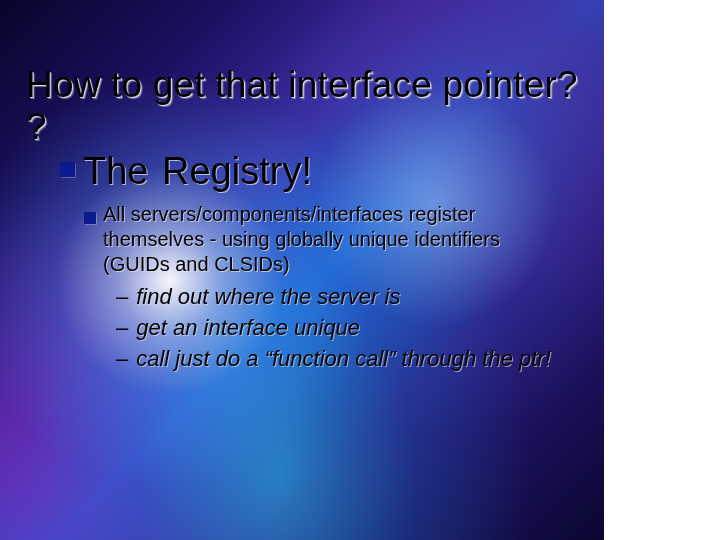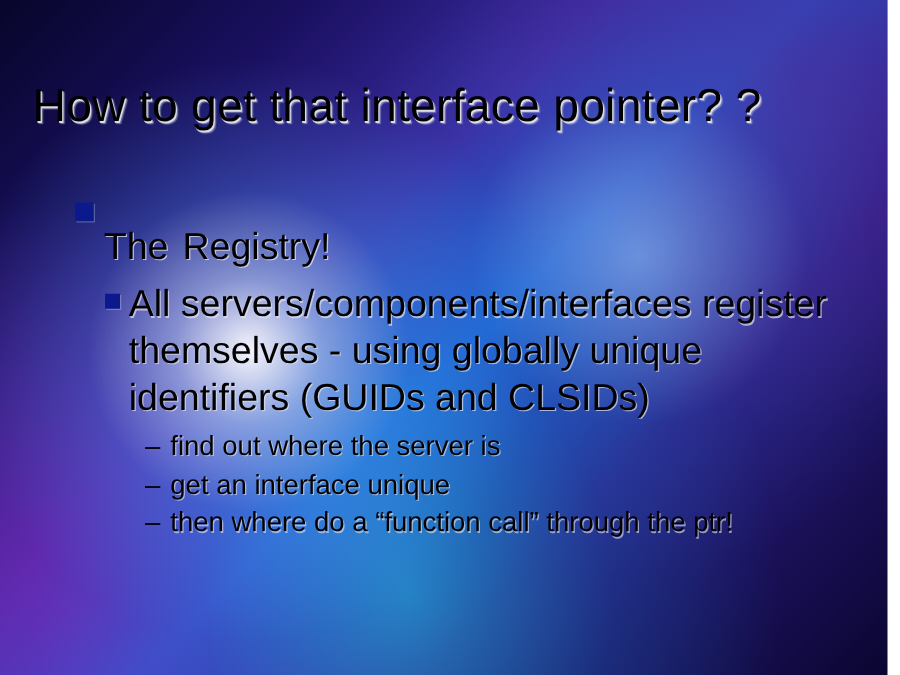--- a/index.html
+++ b/index.html
@@ -6,21 +6,21 @@
     margin: 0;
     padding: 0;
     width: 720px;
     height: 540px;
     overflow: hidden;
     font-family: Verdana, Geneva, sans-serif;
     color: #000;
   }
   .slide {
     position: relative;
-    width: 710px;
+    width: 604px;
     height: 540px;
     background:
       radial-gradient(circle at 28% 52%, rgba(255,255,255,0.95) 0%, rgba(200,230,255,0.55) 10%, rgba(80,160,255,0.25) 22%, rgba(40,80,200,0) 40%),
       radial-gradient(circle at 72% 38%, rgba(160,210,255,0.55) 0%, rgba(60,120,220,0.15) 22%, rgba(20,40,140,0) 42%),
       radial-gradient(ellipse at 46% 88%, rgba(30,200,230,0.55) 0%, rgba(20,120,200,0.25) 30%, rgba(10,20,80,0) 55%),
       radial-gradient(circle at 90% 12%, rgba(90,30,140,0.6) 0%, rgba(40,10,80,0) 35%),
       radial-gradient(circle at 8% 90%, rgba(140,40,190,0.55) 0%, rgba(40,10,80,0) 40%),
       linear-gradient(135deg, #07052a 0%, #1a1060 20%, #3a2aa0 38%, #1a5ad0 52%, #2a1a80 70%, #0a0630 100%);
     box-sizing: border-box;
   }
@@ -57,32 +57,31 @@
     margin-right: 8px;
     box-shadow: 1px 1px 0 rgba(255,255,255,0.25);
   }
   .bullet-sq.sm {
     width: 12px;
     height: 12px;
     margin-top: 10px;
     margin-right: 7px;
   }
   .lvl1-text {
-    font-size: 30px;
+    font-size: 38px;
     line-height: 1.22;
     word-spacing: 3px;
     text-shadow: 1px 1px 0 rgba(230,230,245,0.75);
-    margin-top: 32px;
   }
   .lvl2 {
     margin-left: 24px;
     margin-top: 8px;
   }
   .lvl2-text {
-    font-size: 30px;
+    font-size: 20px;
     line-height: 1.25;
     text-shadow: 1px 1px 0 rgba(225,225,240,0.7);
   }
   .lvl3 {
     margin-left: 56px;
     margin-top: 4px;
   }
   .lvl3-row {
     display: flex;
     align-items: flex-start;
@@ -91,20 +90,21 @@
   .dash {
     flex: 0 0 auto;
     font-size: 22px;
     line-height: 1.3;
     margin-right: 8px;
   }
   .lvl3-text {
     font-size: 22px;
     line-height: 1.3;
     text-shadow: 1px 1px 0 rgba(220,220,235,0.65);
+    font-style: italic;
   }
 </style>
 </head>
 <body>
 
 <div class="slide">
 
   <div class="title">How to get that interface pointer? ?</div>
 
   <div class="content">
@@ -125,18 +125,18 @@
       <div class="lvl3-row">
         <span class="dash">–</span>
         <span class="lvl3-text">find out where the server is</span>
       </div>
       <div class="lvl3-row">
         <span class="dash">–</span>
         <span class="lvl3-text">get an interface unique</span>
       </div>
       <div class="lvl3-row">
         <span class="dash">–</span>
-        <span class="lvl3-text">then where do a “function call” through the ptr!</span>
+        <span class="lvl3-text">call just do a “function call” through the ptr!</span>
       </div>
     </div>
 
   </div>
 </div>
 
 </body></html>

